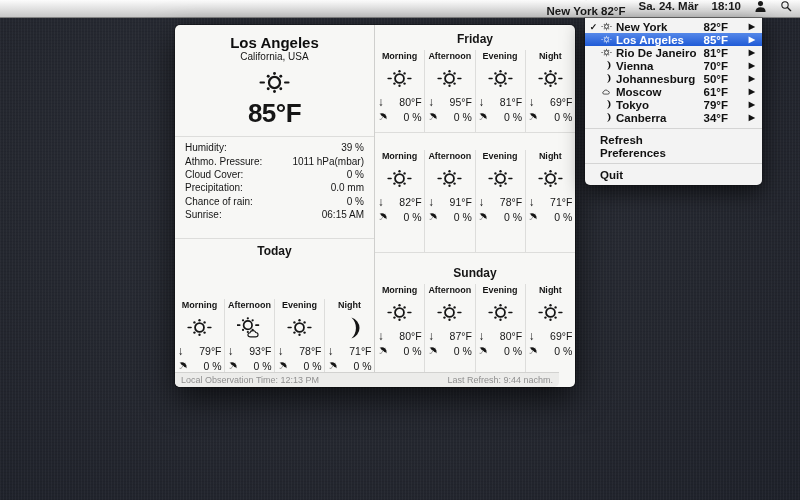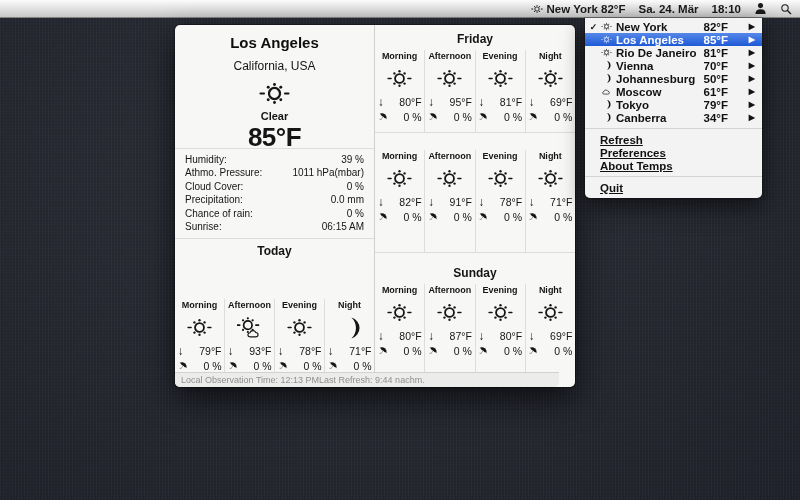--- a/index.html
+++ b/index.html
@@ -17,36 +17,36 @@
 
   
   .menubar {
     position:absolute; top:0; left:0; right:0; height:18px;
     background:linear-gradient(#fcfcfc,#c7c7c7);
     border-bottom:1px solid #828282;
     display:flex; align-items:center; justify-content:flex-end;
     padding-right:8px; gap:13px;
     font-size:11.5px; font-weight:bold; color:#1a1a1a;
   }
-  .mb-item { display:flex; align-items:center; gap:4px; height:100%; }
+  .mb-item { display:flex; align-items:center; gap:4px; height:100%;flex-direction:column; }
   .mb-item svg { display:block; }
 
   
   .panel {
     position:absolute; left:175px; top:25px; width:400px; height:362px;
     background:#f7f7f5; border-radius:5px; color:#151515;
     box-shadow:0 12px 32px rgba(0,0,0,0.65), 0 0 0 1px rgba(0,0,0,0.35);
   }
   .panel-body { display:flex; height:347px; }
   .pcol { width:200px; display:flex; flex-direction:column; }
   .pcol.left { border-right:1px solid #cfcfcd; }
 
   .current { height:124px; border-bottom:1px solid #dddddb; text-align:center; padding-top:9px; }
   .city-title { font-size:15px; font-weight:bold; color:#0e0e0e; }
-  .region { font-size:12px; margin-top:8px; }
+  .region { font-size:10px; margin-top:0; }
   .cond-icon { margin-top:4px; height:32px; display:flex; justify-content:center; align-items:center; }
   .cond-label { font-size:11px; font-weight:bold; margin-top:1px; }
   .big-temp { font-size:26px; font-weight:bold; margin-top:0; letter-spacing:-0.5px; }
 
   .details { height:113px; border-bottom:1px solid #dddddb; padding:4px 10px 0; font-size:10px; }
   .drow { display:flex; justify-content:space-between; line-height:13.4px; white-space:nowrap; }
 
   .day { display:flex; flex-direction:column; }
   .day-head { font-size:12px; font-weight:bold; text-align:center; }
   .slots { flex:1; display:flex; margin-top:4px; }
@@ -63,41 +63,41 @@
   .today { flex:1; padding-top:5px;gap:36px; }
   .today .day-head { margin-bottom:1px; }
   .day.friday { height:108px; border-bottom:1px solid #dddddb; padding-top:7px; }
   .day.saturday { height:120px; border-bottom:1px solid #dddddb; padding-top:13px; }
   .day.sunday { flex:1; padding-top:13px; }
 
   .panel-footer {
     position:absolute; left:0; right:16px; bottom:0; height:15px;
     background:#ecECEa; background:#ececea;
     border-top:1px solid #d2d2d0; border-radius:0 0 5px 5px;
-    display:flex; align-items:center;
+    display:flex; justify-content:space-between; align-items:center;
     padding:0 6px; font-size:9px; color:#8f8f8f;
   }
 
   
   .menu {
     position:absolute; left:585px; top:18px; width:177px;
     background:rgba(250,250,250,0.97);
     border-radius:0 0 5px 5px; padding:2px 0 4px;
     box-shadow:0 8px 22px rgba(0,0,0,0.6), 0 0 0 1px rgba(0,0,0,0.18);
     font-size:11.5px; font-weight:bold; color:#111;
   }
   .mrow { display:flex; align-items:center; height:13px; padding-left:3px; }
   .mrow.selected { background:linear-gradient(#5588e9,#1f5ad6); color:#fff; }
   .chk { width:11px; font-size:9px; text-align:center; }
   .micon { width:15px; display:flex; justify-content:center; }
   .mlabel { flex:1; padding-left:2px; white-space:nowrap; overflow:hidden; }
   .mtemp { text-align:right; }
   .marrow { width:34px; text-align:right; padding-right:7px; font-size:8px; }
   .msep { border-top:1px solid #d4d4d4; margin:4px 0; }
-  .mrow.action { padding-left:13px;text-decoration:underline; }
+  .mrow.action { padding-left:13px; }
 
   .hidden-defs { position:absolute; width:0; height:0; overflow:hidden; }
 </style>
 </head>
 <body>
 
 <svg class="hidden-defs" aria-hidden="true">
   <defs>
     <symbol id="i-sun" viewBox="0 0 36 36">
       <circle cx="18" cy="18" r="6.4" fill="none" stroke="currentColor" stroke-width="2.6"></circle>
@@ -159,21 +159,20 @@
 
       <div class="pcol left">
         <div class="current">
           <div class="city-title">Los Angeles</div>
           <div class="region">California, USA</div>
           <div class="cond-icon">
               <svg width="31" height="31">
                 <use href="#i-sun"></use>
               </svg>
             </div>
-          <div class="cond-label">Clear</div>
           <div class="big-temp">85°F</div>
         </div>
 
         <div class="details">
           <div class="drow">
               <span>Humidity:</span>
               <span>39 %</span>
             </div>
           <div class="drow">
               <span>Athmo. Pressure:</span>
@@ -587,23 +586,20 @@
     </div>
 
     <div class="msep"></div>
 
     <div class="mrow action">
       <span class="mlabel">Refresh</span>
     </div>
     <div class="mrow action">
       <span class="mlabel">Preferences</span>
     </div>
-    <div class="mrow action">
-      <span class="mlabel">About Temps</span>
-    </div>
 
     <div class="msep"></div>
 
     <div class="mrow action">
       <span class="mlabel">Quit</span>
     </div>
   </div>
 
 </div>
 

